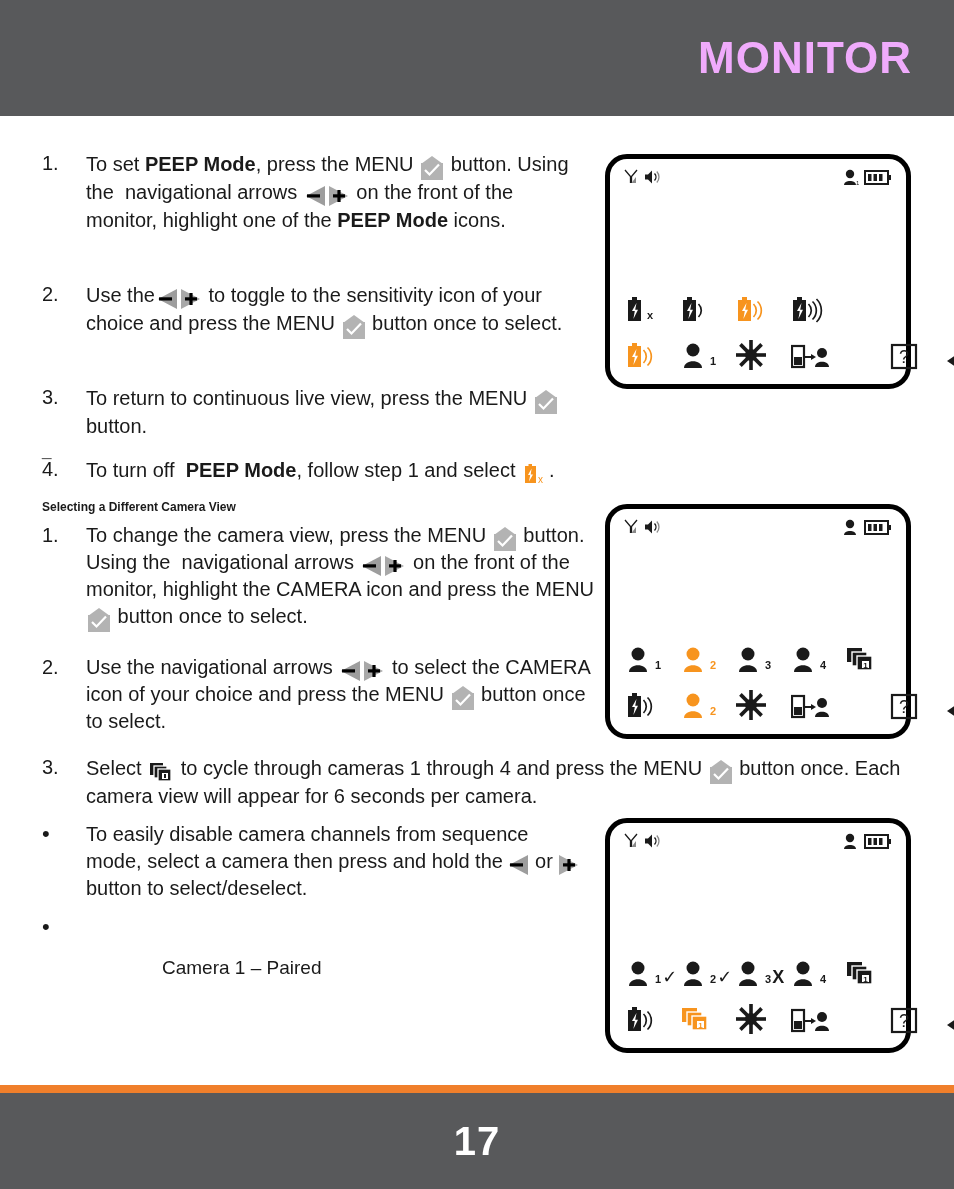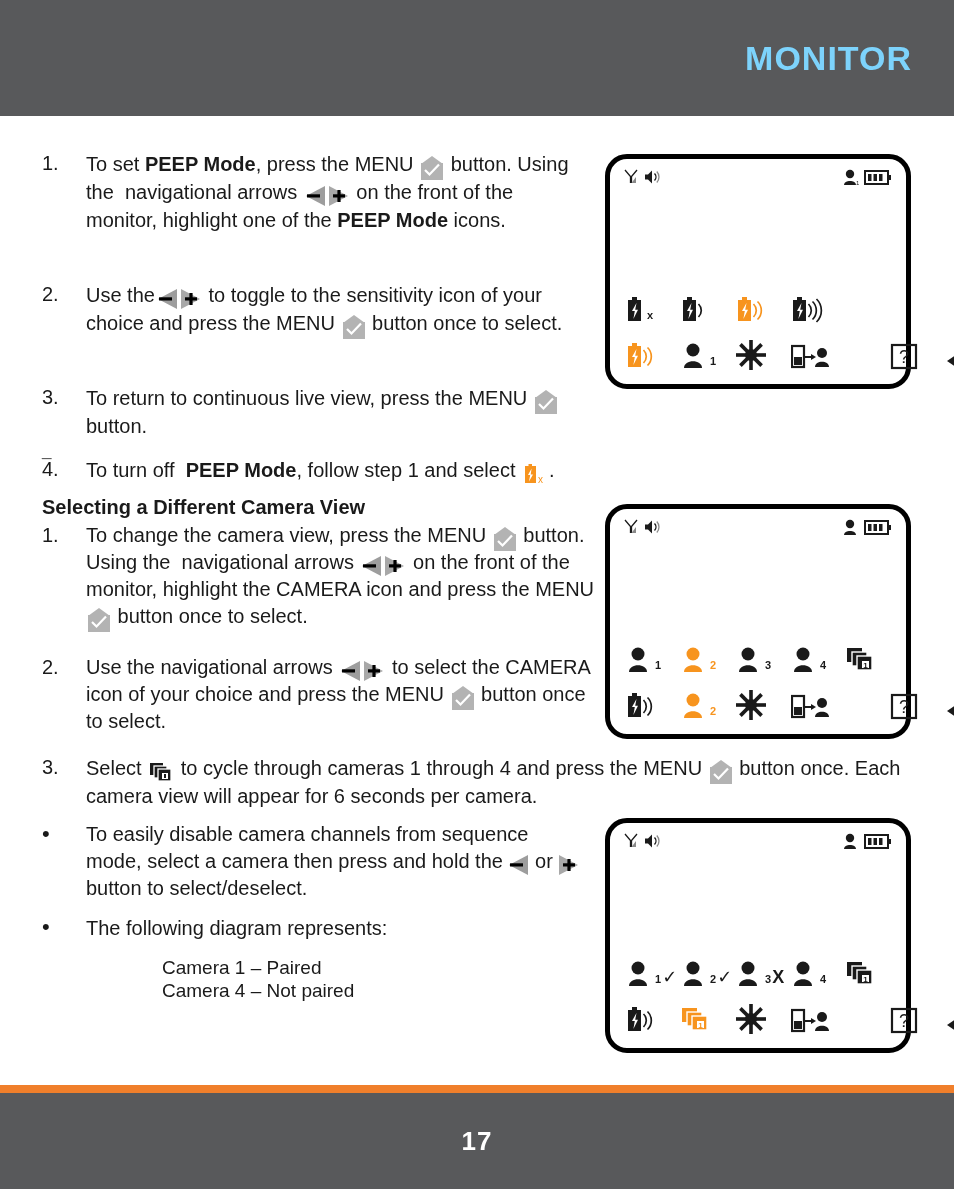--- a/index.html
+++ b/index.html
@@ -12,59 +12,59 @@
     overflow:hidden;
   }
 
   
   .page-header{
     position:absolute;left:0;top:0;width:954px;height:116px;
     background:#58595b;
   }
   .page-header .title{
     position:absolute;right:42px;top:50%;transform:translateY(-50%);
-    color:#7dd3fc;font-size:34px;letter-spacing:1px;
+    color:#f0abfc;font-size:44px;letter-spacing:1px;
     font-family:"Liberation Sans Narrow","Liberation Sans",sans-serif;
     font-weight:600;
   }
 
   
   .page-footer{
     position:absolute;left:0;bottom:0;width:954px;height:96px;
     background:#58595b;
   }
   .footer-rule{
     position:absolute;left:0;bottom:96px;width:954px;height:8px;
     background:#f07f2b;
   }
   .page-number{
     position:absolute;left:0;top:0;width:954px;height:96px;
     display:flex;align-items:center;justify-content:center;
-    color:#ffffff;font-size:26px;font-weight:700;letter-spacing:1px;
+    color:#ffffff;font-size:40px;font-weight:700;letter-spacing:1px;
   }
 
   
   .content{
     position:absolute;left:0;top:116px;width:954px;height:957px;
   }
 
   .block{position:absolute;}
 
   .li{display:flex;align-items:flex-start;}
   .marker{
     width:44px;flex:0 0 44px;
     font-size:20px;line-height:26px;
   }
   .marker.dot{font-size:22px;}
   .body{font-size:20px;line-height:28px;}
   .body.lh27{line-height:27px;}
   b{font-weight:700;}
 
   h3.subhead{
-    margin:0;font-size:20px;font-weight:700;line-height:24px;
+    margin:0;font-size:12px;font-weight:700;line-height:24px;
   }
 
   .cam-list{
     font-size:19px;line-height:23px;
   }
 
   
   .ic{display:inline-block;vertical-align:middle;position:relative;}
 
   
@@ -256,26 +256,24 @@
           </svg></span> or <span class="ic ic-arrow-r"><svg width="21" height="22" viewBox="0 0 21 22">
             <polygon points="1,1 1,21 20,11" fill="#a8a8a8"></polygon>
             <rect x="5" y="9.3" width="12" height="3.2" fill="#000"></rect>
             <rect x="9.4" y="5" width="3.2" height="12" fill="#000"></rect>
           </svg></span> button to select/deselect.
     </div>
   </div>
 
   <div class="block li" style="left:42px;top:798px;width:540px;">
     <div class="marker dot">•</div>
-    <div class="body">The following diagram represents:</div>
   </div>
 
   <div class="block cam-list" style="left:162px;top:840px;">
     <div>Camera 1 – Paired</div>
-    <div>Camera 4 – Not paired</div>
   </div>
 
   <div class="monitor" style="left:605px;top:38px;">
     <div class="mon-status">
       <div class="left">
         <span><svg width="14" height="16" viewBox="0 0 14 16">
               <path d="M1 1 L6.5 7.5 L6.5 14 M13 1 L7.5 7.5 L7.5 14" stroke="#1a1a1a" stroke-width="1.3" fill="none"></path>
               <polygon points="7.5,14 12,14 12,8" fill="#8a8a8a"></polygon>
             </svg></span>
         <span><svg width="18" height="16" viewBox="0 0 18 16">

